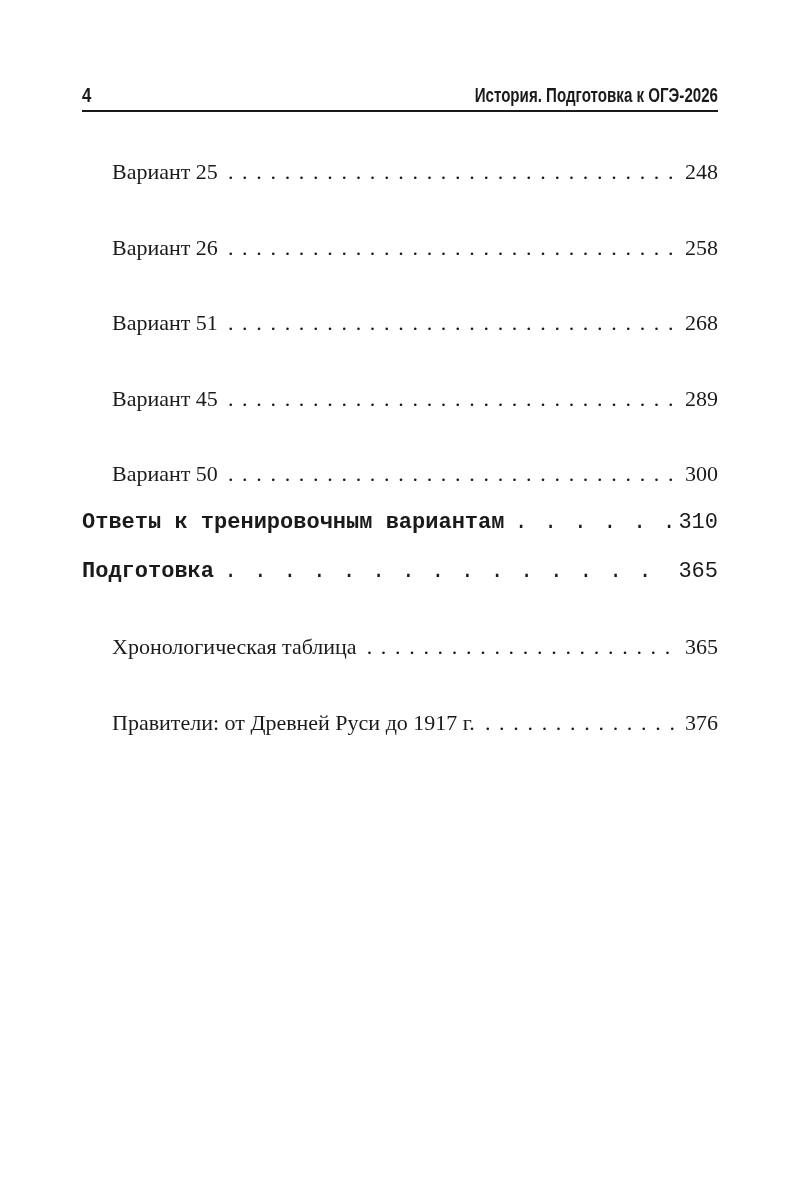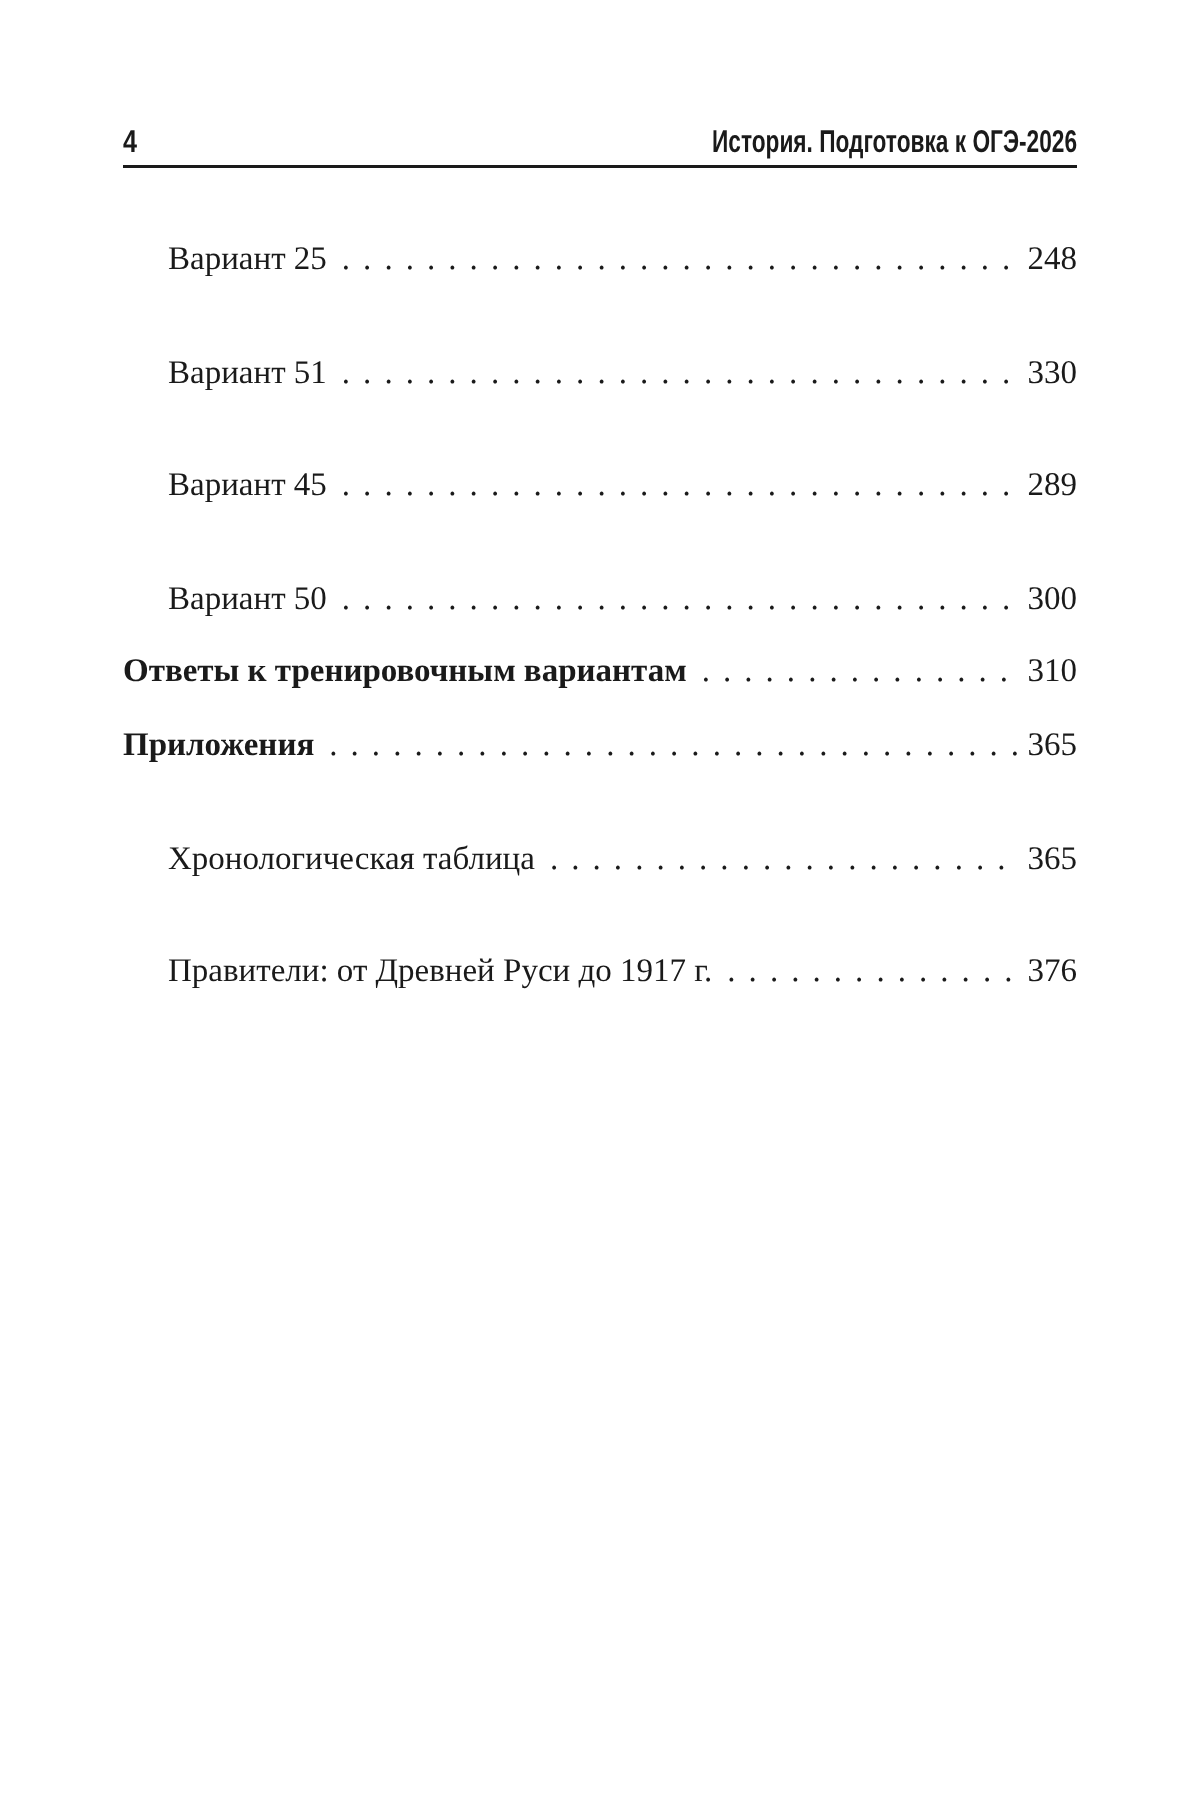--- a/index.html
+++ b/index.html
@@ -47,21 +47,21 @@
     margin-top: 9px;
     font-size: 22px;
   }
   .toc-row {
     display: flex;
     align-items: baseline;
     line-height: 30.6px;
     white-space: nowrap;
   }
   .toc-row.indent { padding-left: 30px; margin-top: 45px; }
-  .toc-row.section { font-weight: bold; margin-top: 18px; }
+  .toc-row.section { font-weight: bold; margin-top: 18px; font-family: Liberation Mono, monospace; }
   .label { flex: 0 0 auto; }
   .dots {
     flex: 1 1 auto;
     overflow: hidden;
     white-space: nowrap;
     margin-left: 10px;
     margin-right: 7px;
     letter-spacing: 1.6px;
     font-weight: normal;
   }
@@ -83,41 +83,46 @@
     <span class="running">История. Подготовка к ОГЭ-2026</span>
   </div>
   <div class="rule"></div>
   <div class="toc" id="toc">
       <div class="toc-row indent">
         <span class="label">Вариант 25</span>
         <span class="dots"></span>
         <span class="page-ref">248</span>
       </div>
       <div class="toc-row indent">
+        <span class="label">Вариант 26</span>
+        <span class="dots"></span>
+        <span class="page-ref">258</span>
+      </div>
+      <div class="toc-row indent">
         <span class="label">Вариант 51</span>
         <span class="dots"></span>
-        <span class="page-ref">330</span>
+        <span class="page-ref">268</span>
       </div>
       <div class="toc-row indent">
         <span class="label">Вариант 45</span>
         <span class="dots"></span>
         <span class="page-ref">289</span>
       </div>
       <div class="toc-row indent">
         <span class="label">Вариант 50</span>
         <span class="dots"></span>
         <span class="page-ref">300</span>
       </div>
       <div class="toc-row section">
         <span class="label">Ответы к тренировочным вариантам</span>
         <span class="dots"></span>
         <span class="page-ref">310</span>
       </div>
       <div class="toc-row section">
-        <span class="label">Приложения</span>
+        <span class="label">Подготовка</span>
         <span class="dots"></span>
         <span class="page-ref">365</span>
       </div>
       <div class="toc-row indent">
         <span class="label">Хронологическая таблица</span>
         <span class="dots"></span>
         <span class="page-ref">365</span>
       </div>
       <div class="toc-row indent">
         <span class="label">Правители: от Древней Руси до 1917 г.</span>

